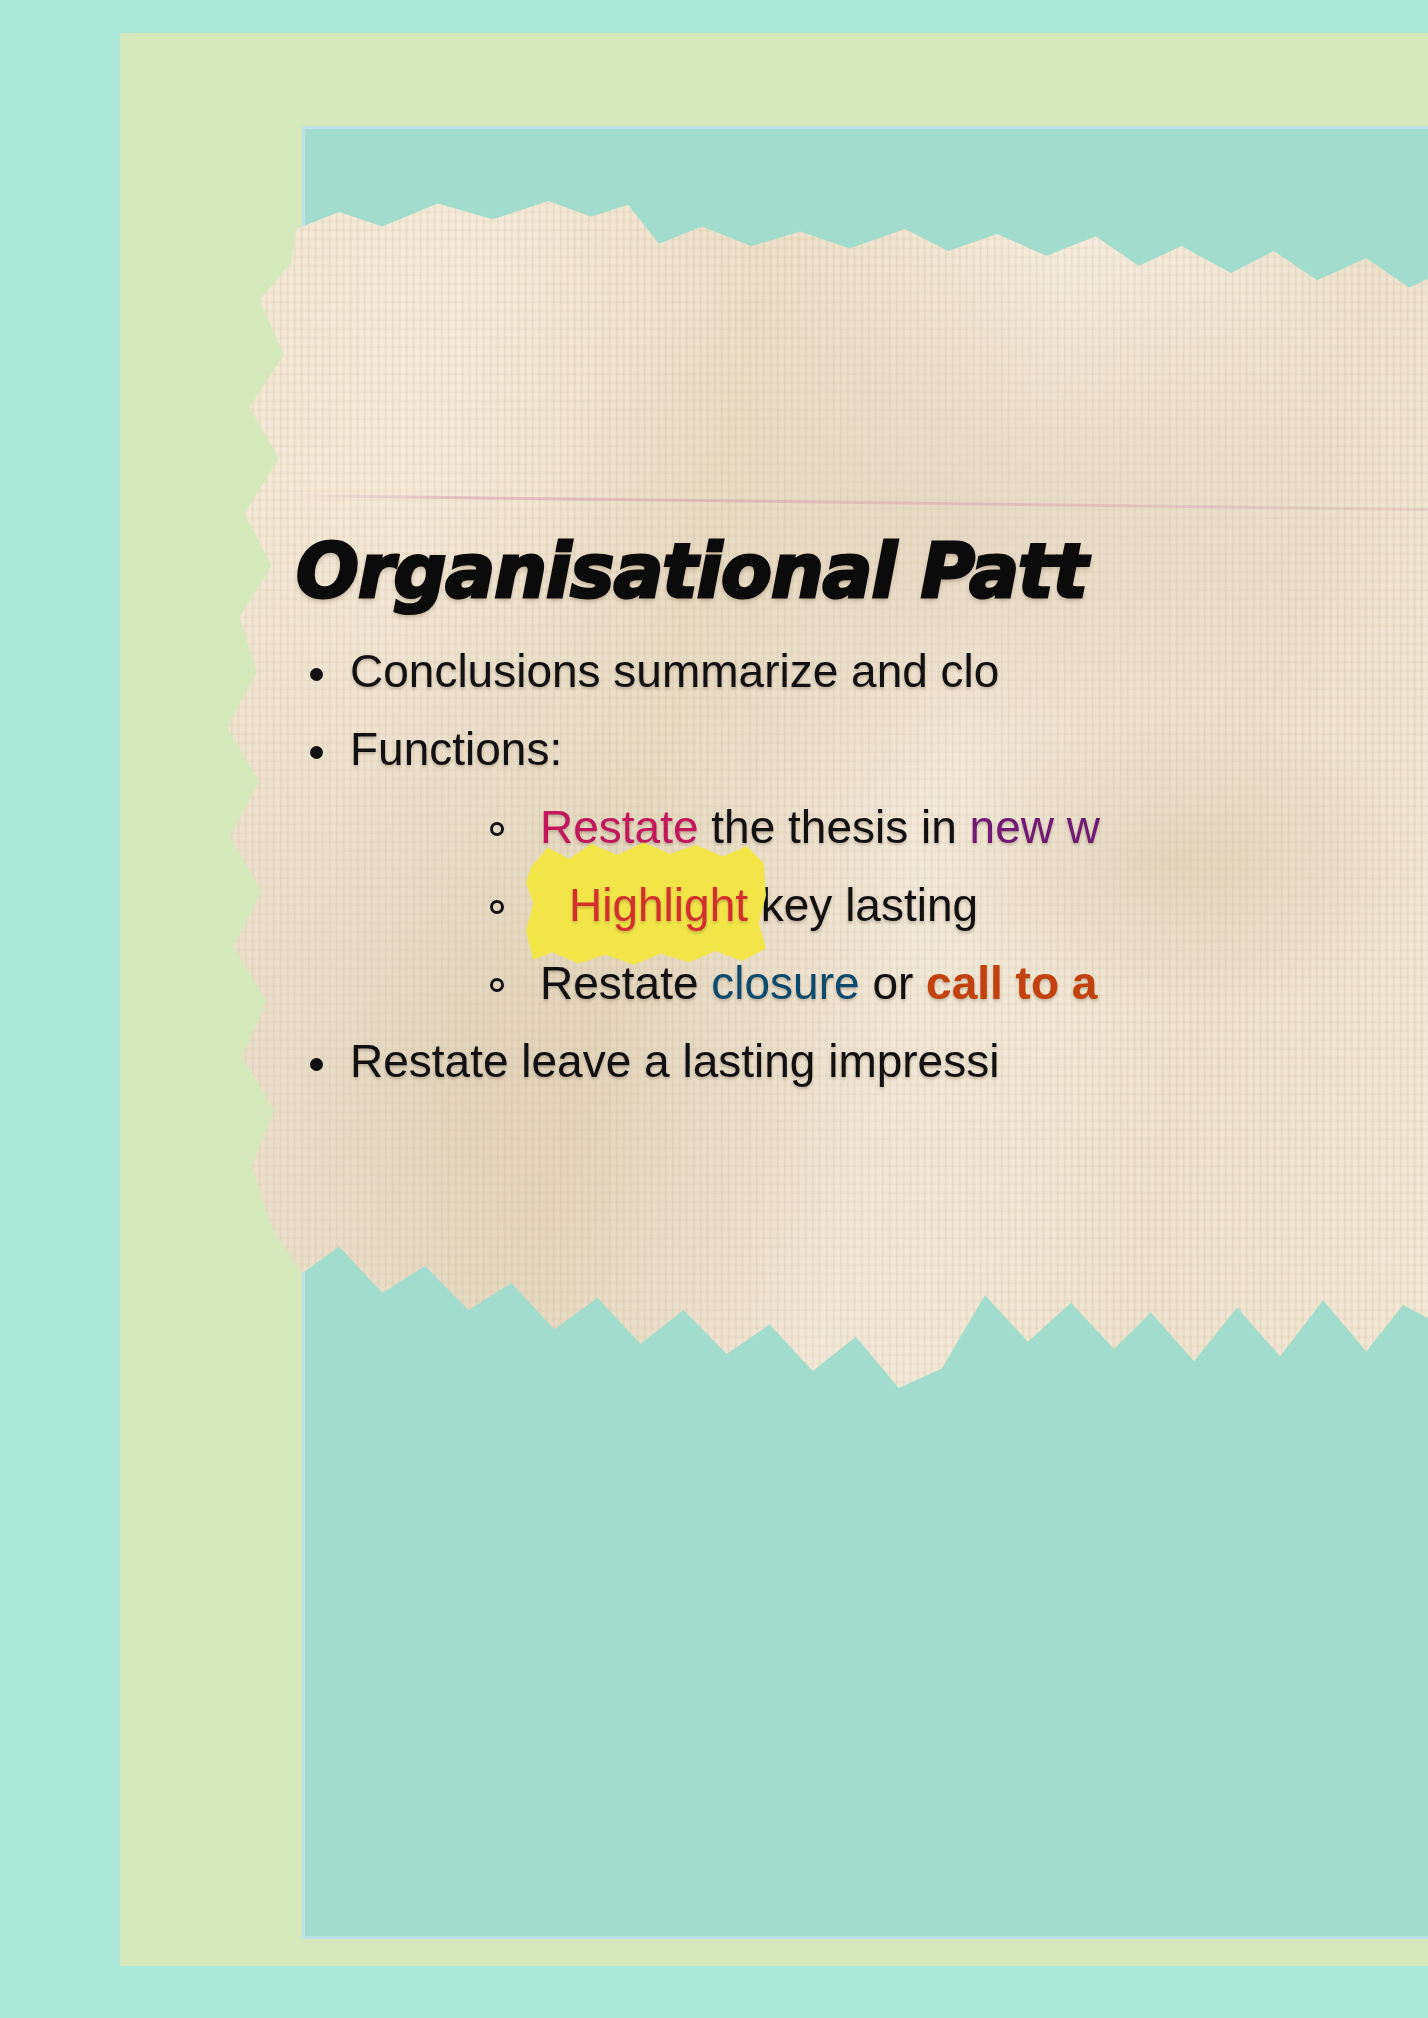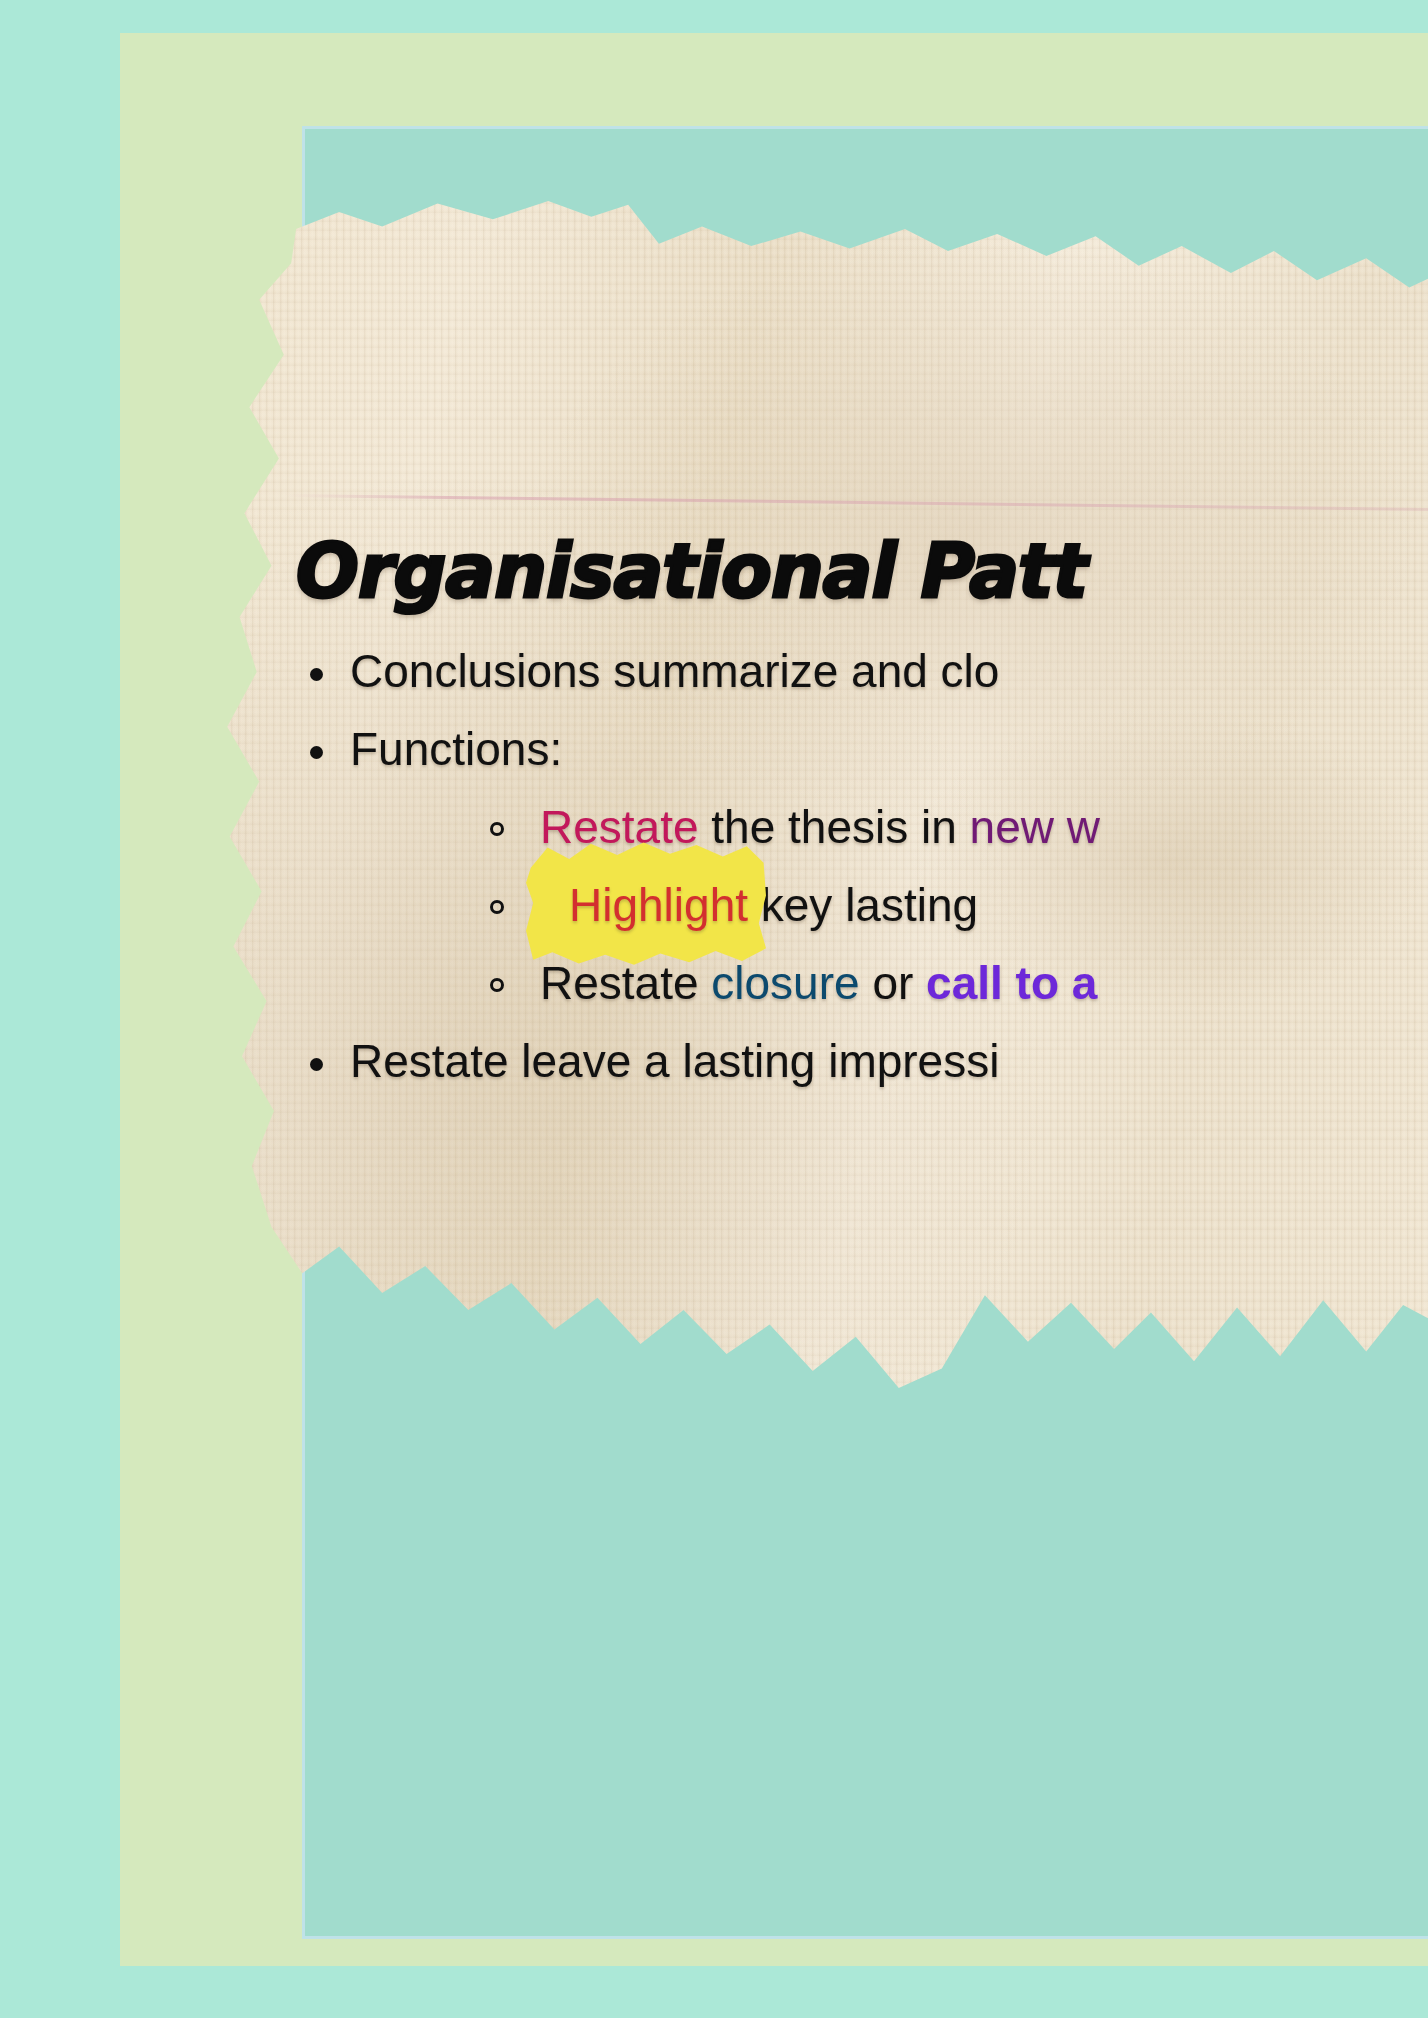--- a/index.html
+++ b/index.html
@@ -145,21 +145,21 @@
     text-shadow:0 2px 3px rgba(90,70,45,.30);
   }
   li.b2::before{
     content:"";position:absolute;left:140px;top:34px;
     width:14px;height:14px;border-radius:50%;
     border:3px solid #111;box-sizing:border-box;background:transparent;
   }
   .c-pink{color:#C2185B;}
   .c-blue{color:#701a75;}
   .c-red{color:#D32F2F;}
-  .c-redb{color:#6d28d9;font-weight:700;}
+  .c-redb{color:#c2410c;font-weight:700;}
   .c-gold{color:#0c4a6e;}
   .hl{position:relative;z-index:2;margin-left:29px;}
   .hl-wrap{position:relative;display:inline-block;}
   .hl-wrap::before{
     content:"";position:absolute;z-index:1;
     left:-14px;right:-18px;top:-26px;bottom:-22px;
     background:#F2E548;
     -webkit-clip-path:polygon(2% 22%,9% 6%,18% 15%,27% 3%,38% 12%,49% 2%,60% 11%,71% 4%,82% 13%,92% 5%,99% 18%,100% 44%,97% 66%,100% 86%,90% 96%,79% 88%,68% 97%,56% 90%,45% 99%,33% 91%,22% 98%,11% 89%,3% 95%,0% 72%,3% 50%,0% 34%);
     clip-path:polygon(2% 22%,9% 6%,18% 15%,27% 3%,38% 12%,49% 2%,60% 11%,71% 4%,82% 13%,92% 5%,99% 18%,100% 44%,97% 66%,100% 86%,90% 96%,79% 88%,68% 97%,56% 90%,45% 99%,33% 91%,22% 98%,11% 89%,3% 95%,0% 72%,3% 50%,0% 34%);
   }

